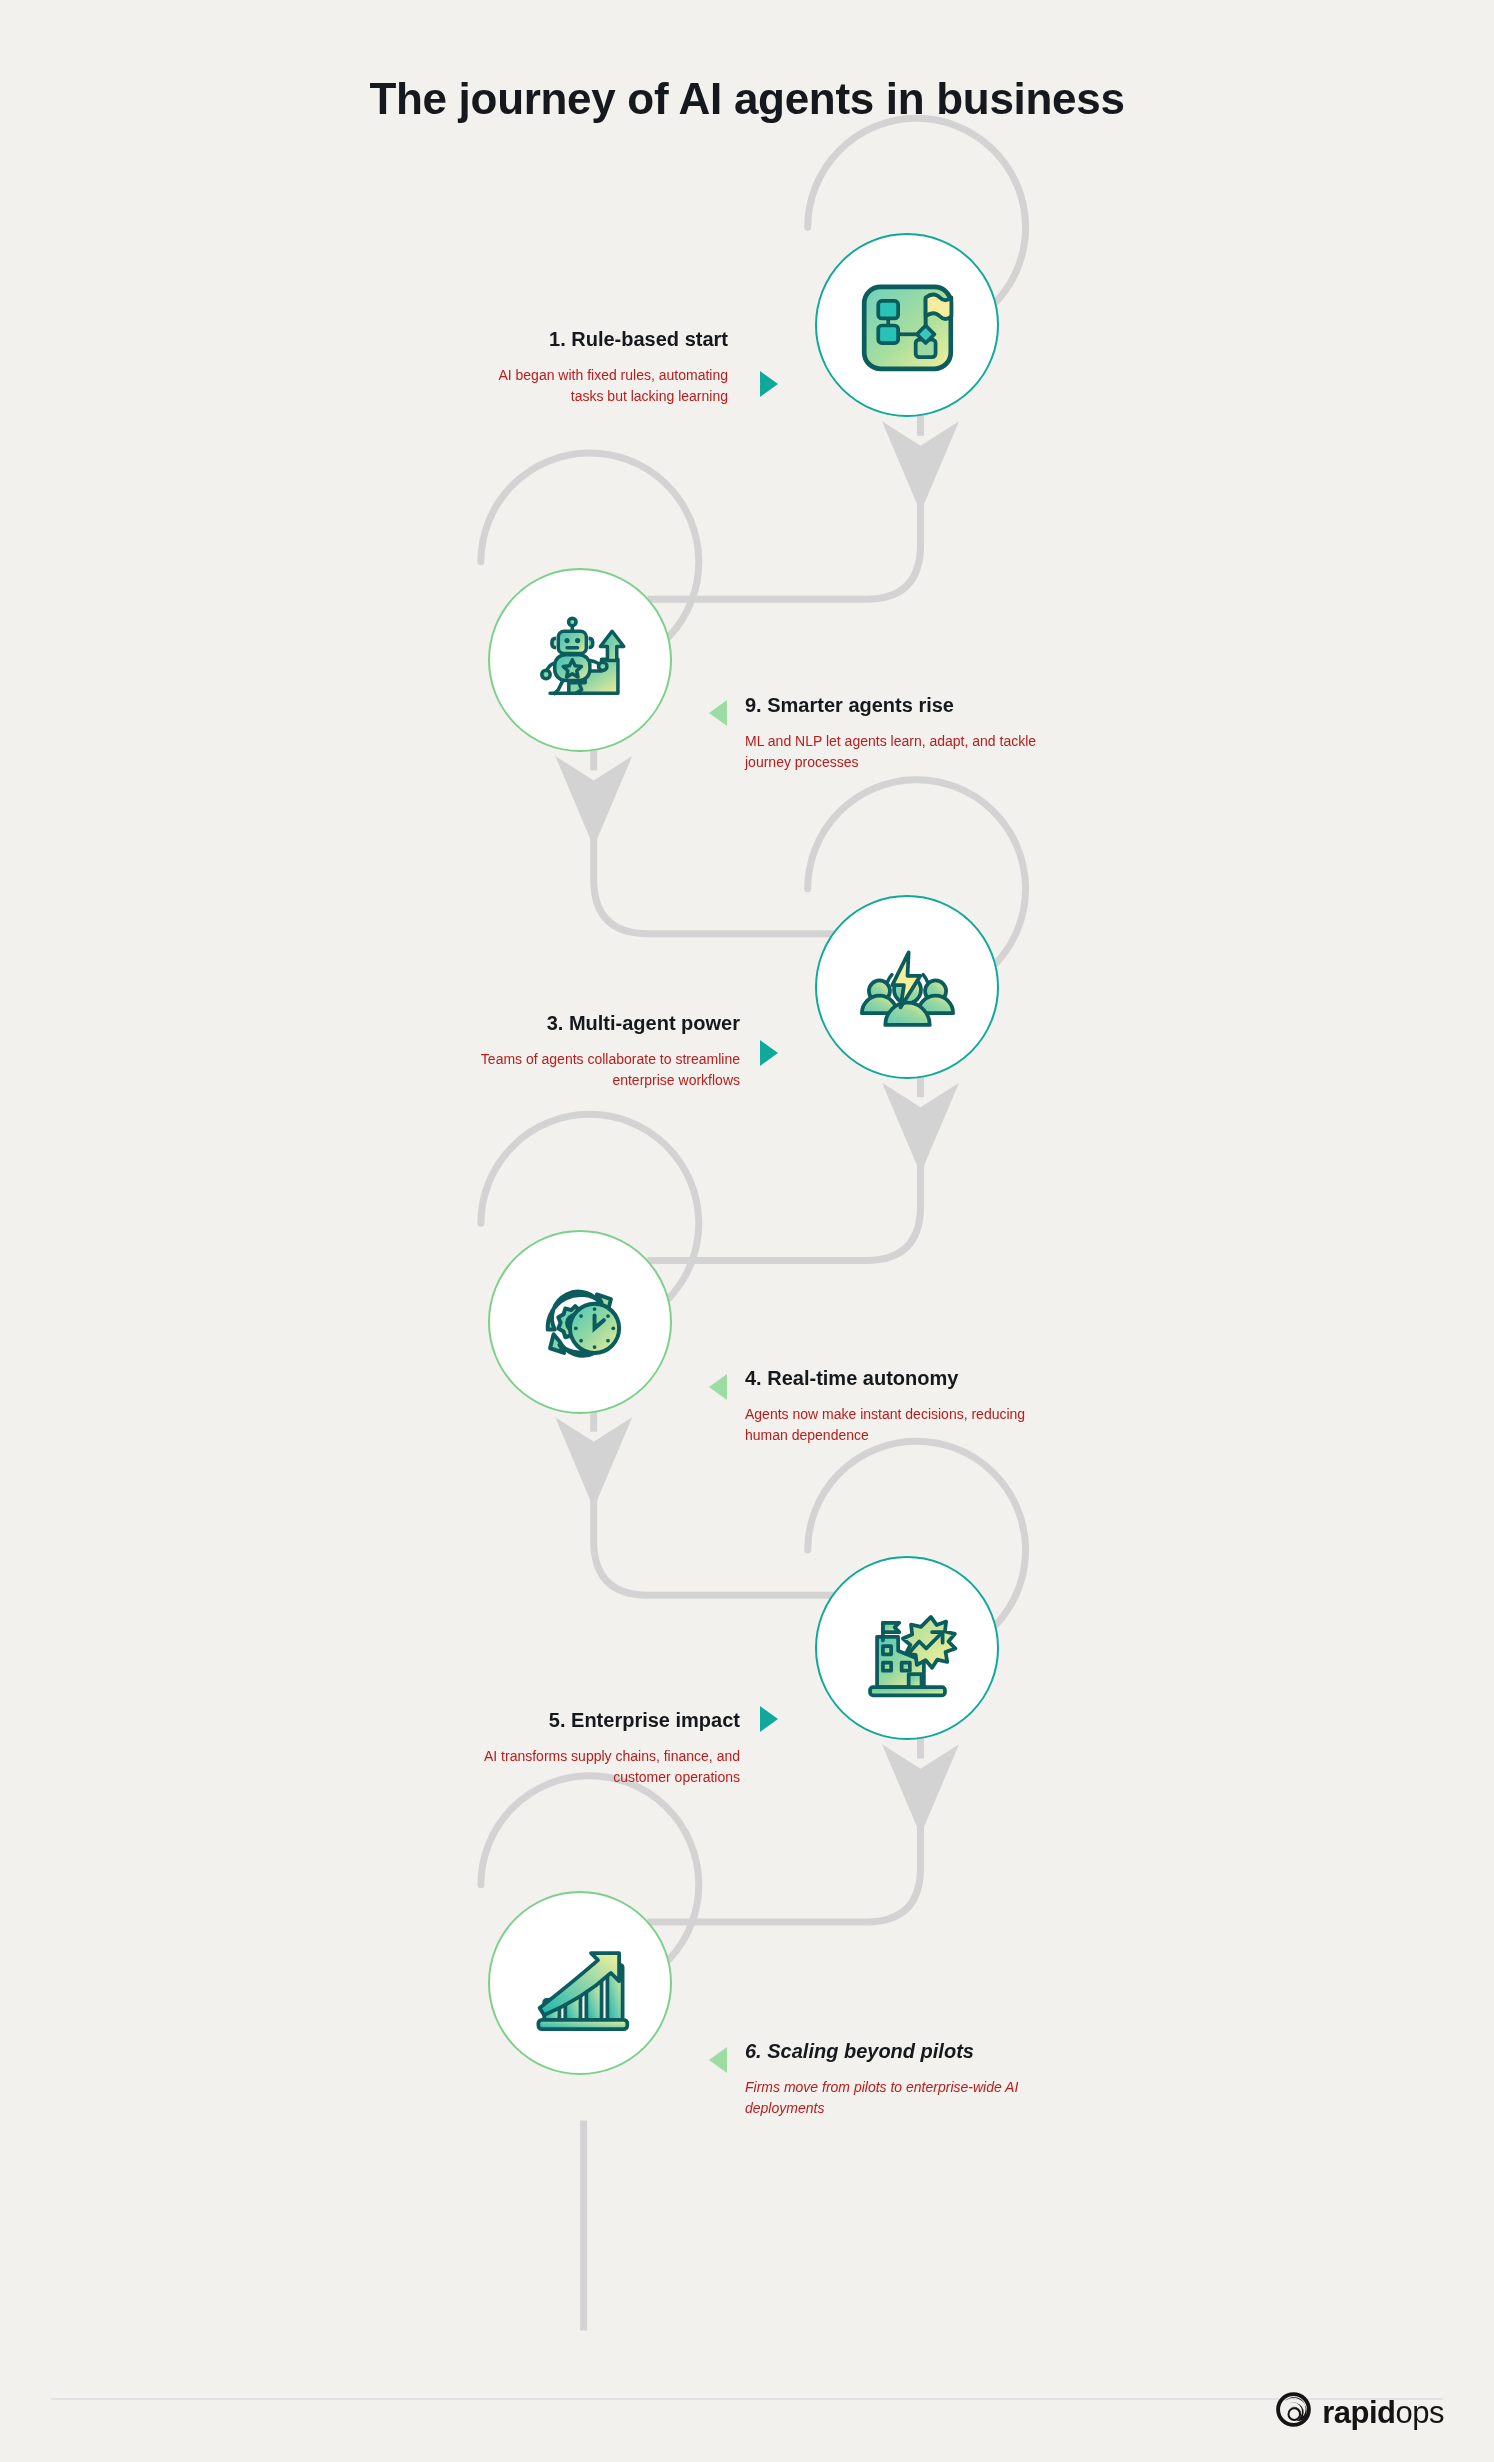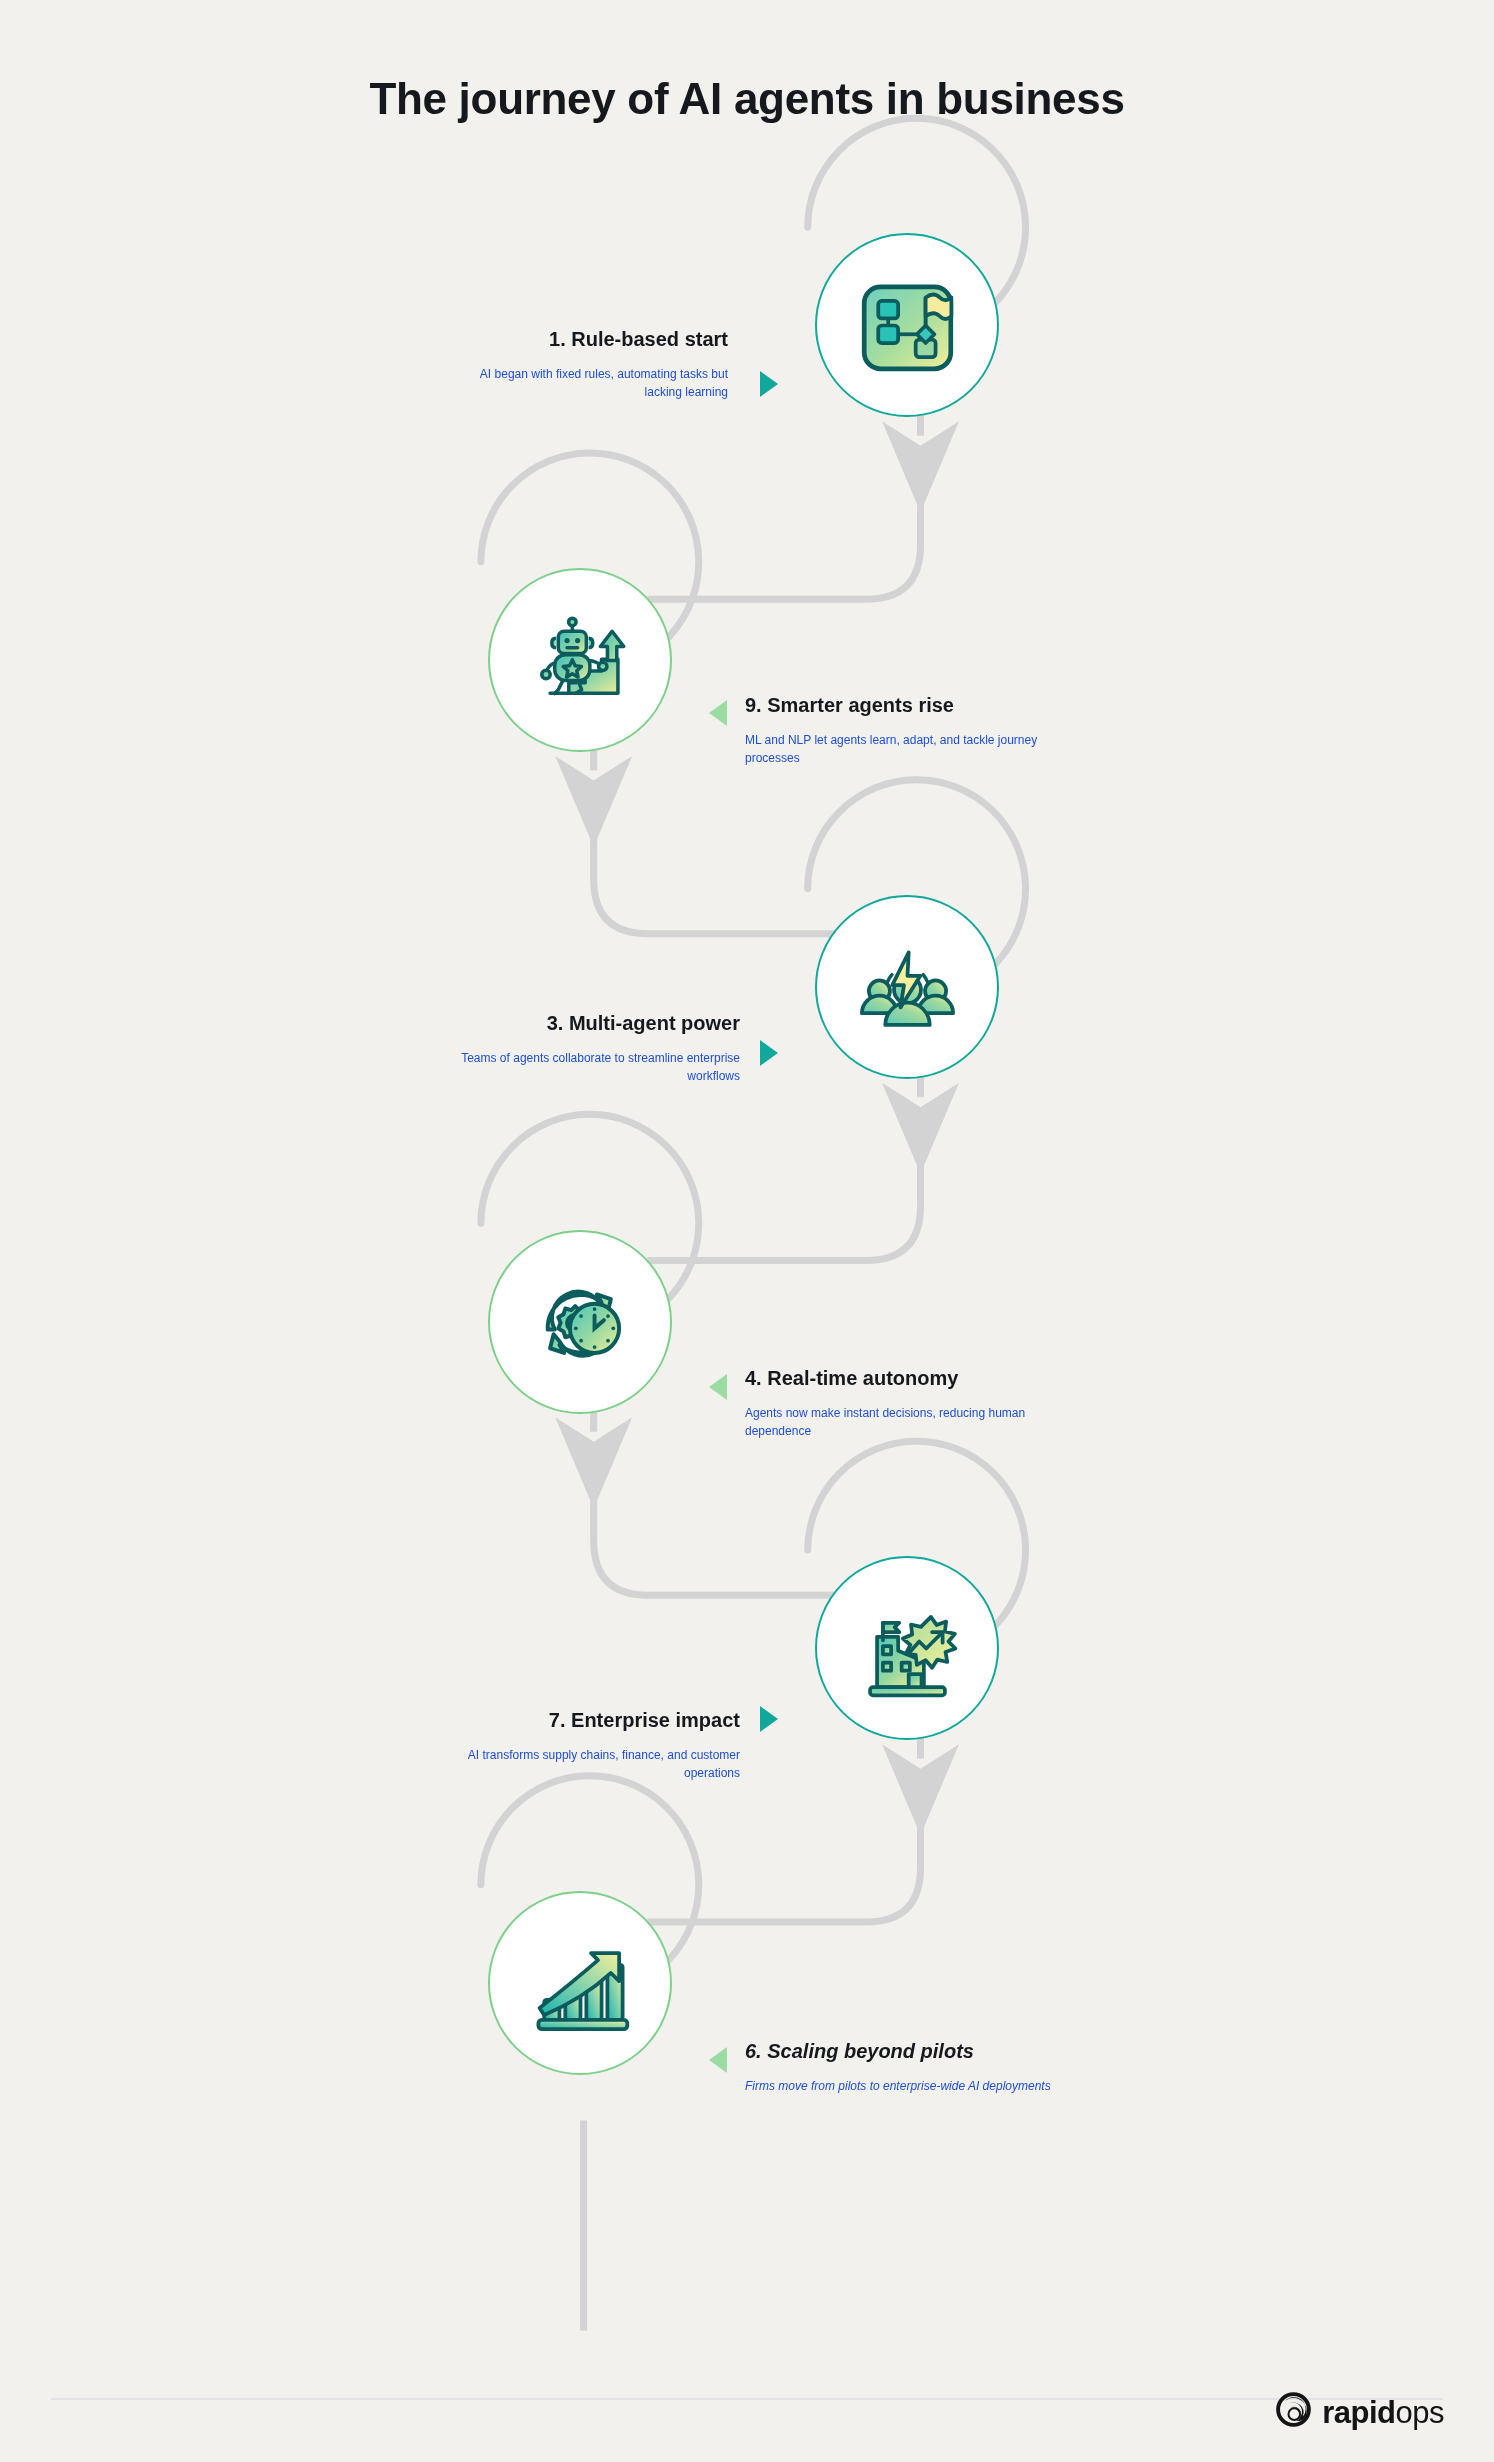--- a/index.html
+++ b/index.html
@@ -34,21 +34,21 @@
   .node.green{border-color:#7DD08A;}
   .node .ico{width:117px;height:117px;display:block;}
 
   
   .step{position:absolute;z-index:5;}
   .step .head{
     font-size:20px;font-weight:700;color:#15181c;
     line-height:1.25;margin:0 0 13.2px 0;white-space:nowrap;
   }
   .step .body{
-    font-size:12px;font-weight:400;color:#1d4ed8;
+    font-size:14px;font-weight:400;color:#b91c1c;
     line-height:1.52;margin:0;
   }
   .step.right-align{text-align:right;margin-top:8px;}
   .step.left-align{text-align:left;}
 
   
   .tri{position:absolute;width:0;height:0;z-index:6;}
   .tri.r{
     border-top:13.2px solid transparent;border-bottom:13.2px solid transparent;
     border-left:18.7px solid #0FA89A;
@@ -294,21 +294,21 @@
   </div>
   <div class="tri r" style="left:760px;top:1040px;"></div>
 
   <div class="step left-align" style="left:745px;top:1366px;width:311px;">
     <p class="head">4. Real-time autonomy</p>
     <p class="body">Agents now make instant decisions, reducing human dependence</p>
   </div>
   <div class="tri l" style="left:709px;top:1374px;"></div>
 
   <div class="step right-align" style="left:444px;top:1700px;width:296px;">
-    <p class="head">7. Enterprise impact</p>
+    <p class="head">5. Enterprise impact</p>
     <p class="body">AI transforms supply chains, finance, and customer operations</p>
   </div>
   <div class="tri r" style="left:760px;top:1706px;"></div>
 
   <div class="step left-align" style="left:745px;top:2039px;width:311px;font-style:italic;">
     <p class="head">6. Scaling beyond pilots</p>
     <p class="body">Firms move from pilots to enterprise-wide AI deployments</p>
   </div>
   <div class="tri l" style="left:709px;top:2047px;"></div>
 

